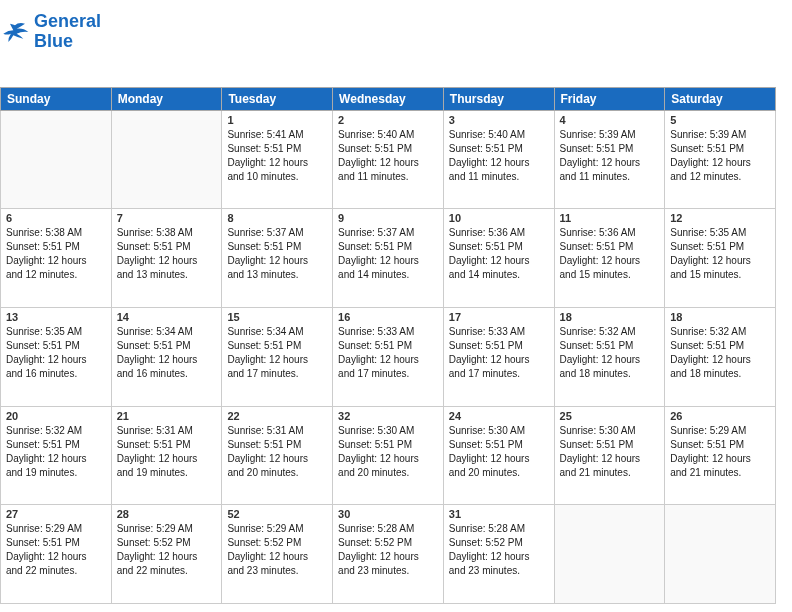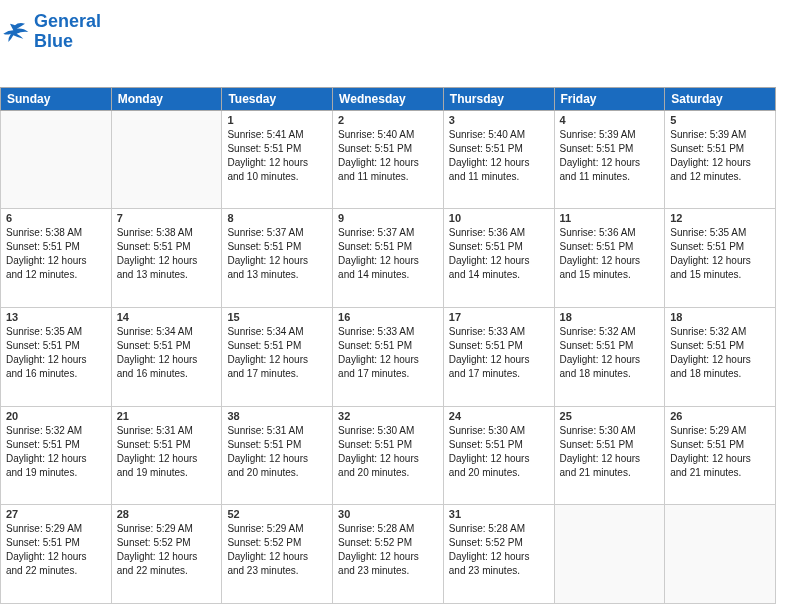--- a/index.html
+++ b/index.html
@@ -278,21 +278,21 @@
 and 19 minutes.</div>
           </td>
           <td>
             <div class="day-num">21</div>
             <div class="day-info" style="white-space: pre-line;">Sunrise: 5:31 AM
 Sunset: 5:51 PM
 Daylight: 12 hours
 and 19 minutes.</div>
           </td>
           <td>
-            <div class="day-num">38</div>
+            <div class="day-num">22</div>
             <div class="day-info" style="white-space: pre-line;">Sunrise: 5:31 AM
 Sunset: 5:51 PM
 Daylight: 12 hours
 and 20 minutes.</div>
           </td>
           <td>
             <div class="day-num">32</div>
             <div class="day-info" style="white-space: pre-line;">Sunrise: 5:30 AM
 Sunset: 5:51 PM
 Daylight: 12 hours

